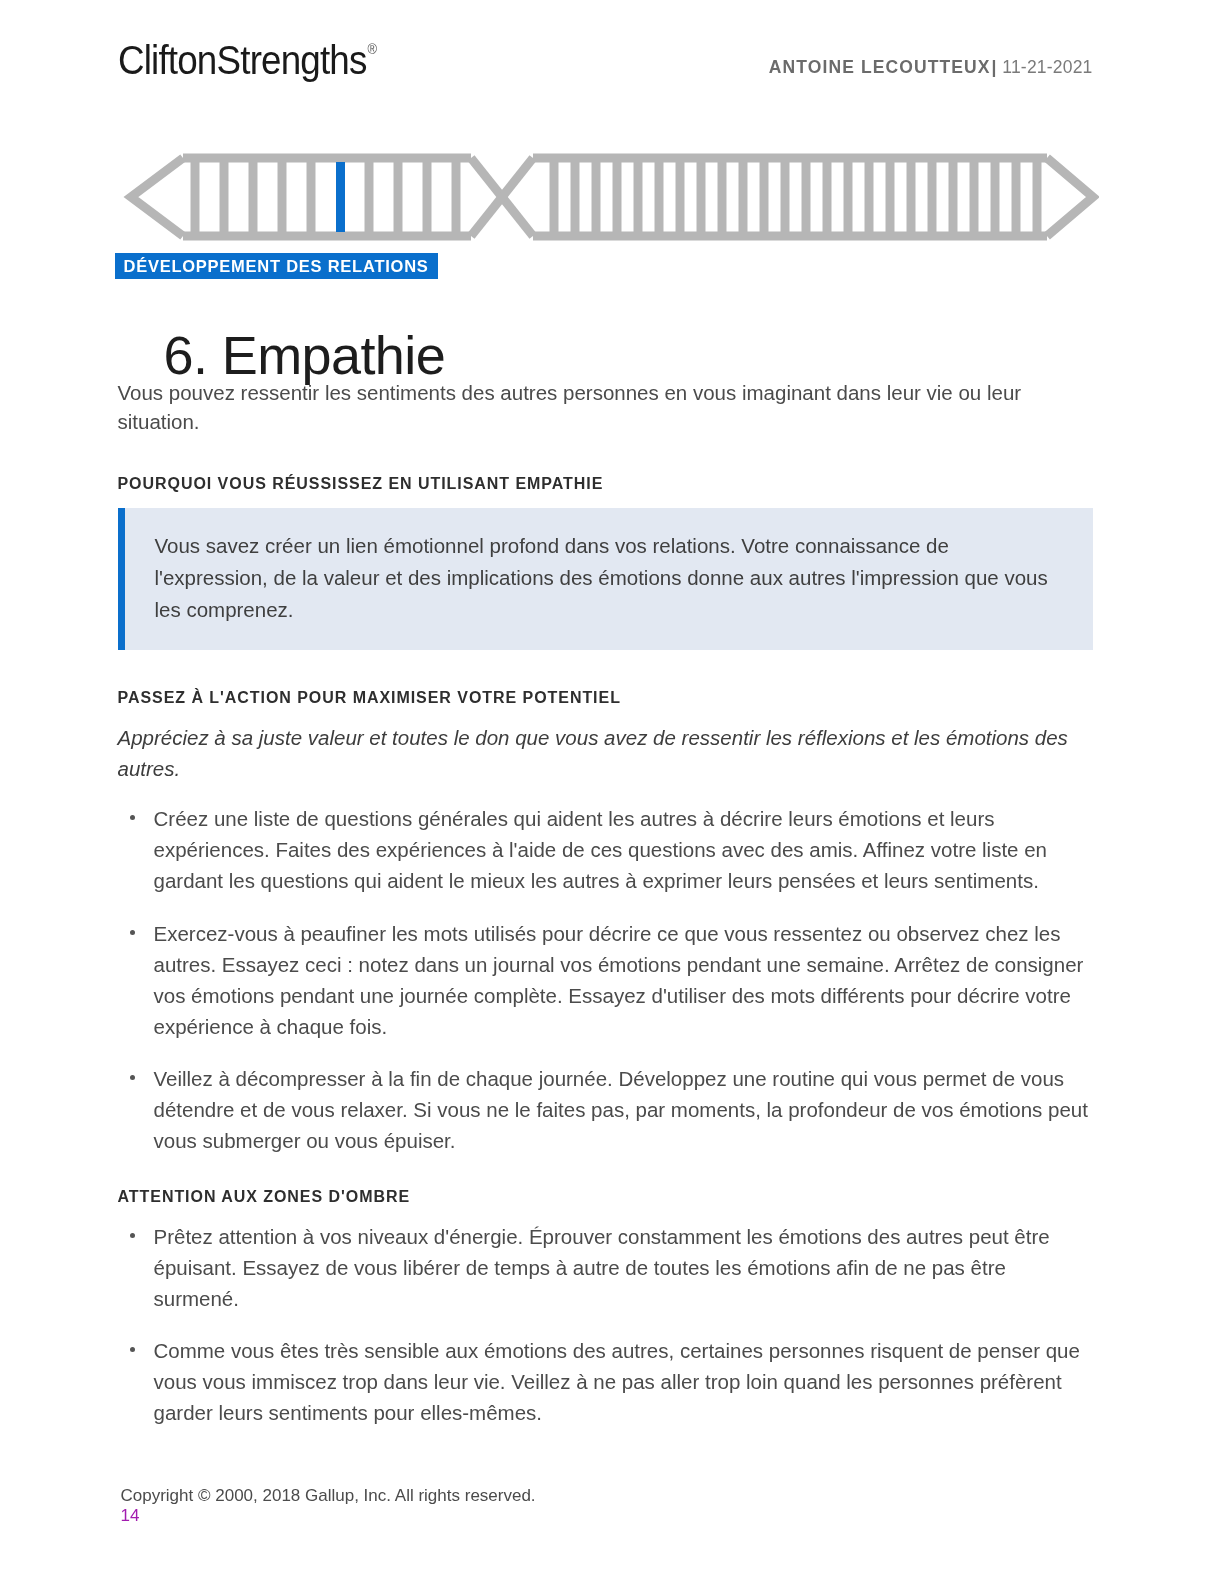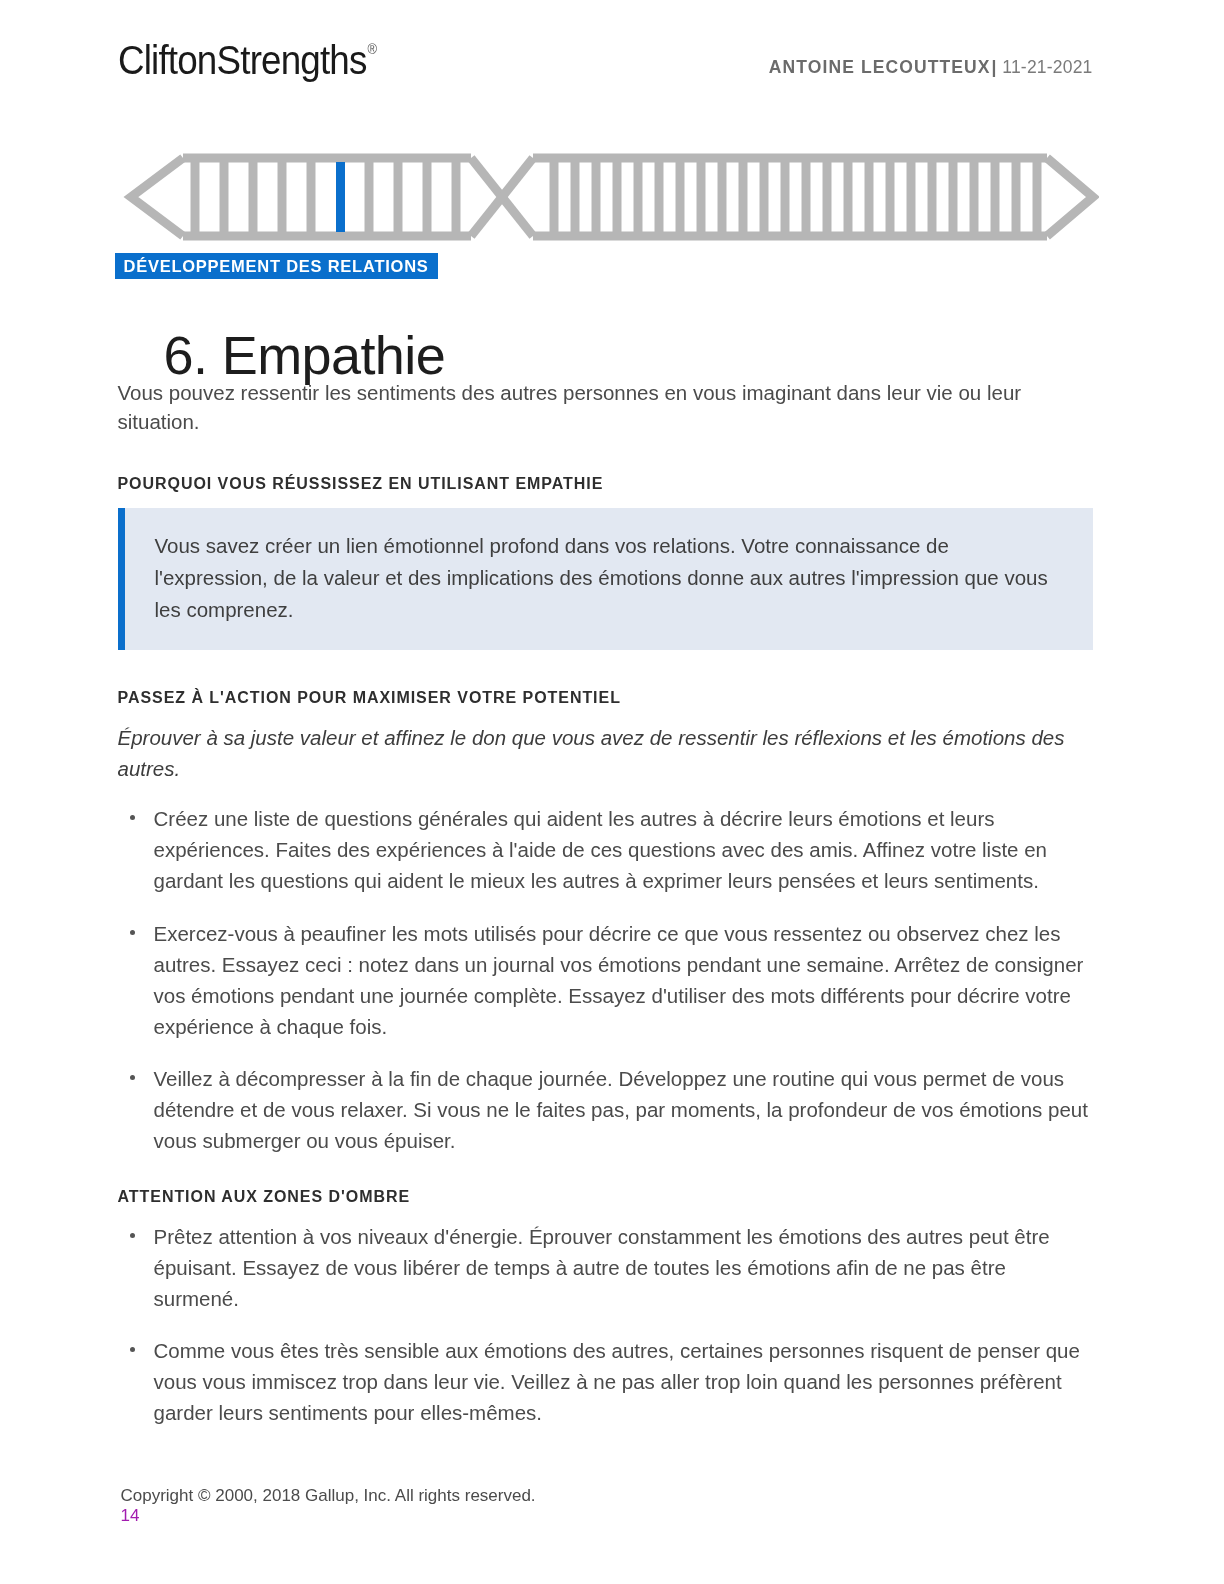--- a/index.html
+++ b/index.html
@@ -292,21 +292,21 @@
       <h2 class="sec-head">POURQUOI VOUS RÉUSSISSEZ EN UTILISANT EMPATHIE</h2>
       <div class="callout">
         <p>Vous savez créer un lien émotionnel profond dans vos relations. Votre connaissance de l'expression, de la valeur et des implications des émotions donne aux autres l'impression que vous les comprenez.</p>
       </div>
     </div>
 
     <div class="gap-lg"></div>
 
     <div>
       <h2 class="sec-head">PASSEZ À L'ACTION POUR MAXIMISER VOTRE POTENTIEL</h2>
-      <p class="lead-italic">Éprouver à sa juste valeur et affinez le don que vous avez de ressentir les réflexions et les émotions des autres.</p>
+      <p class="lead-italic">Appréciez à sa juste valeur et toutes le don que vous avez de ressentir les réflexions et les émotions des autres.</p>
       <div class="gap-sm"></div>
       <ul class="bullets">
         <li>
           <span class="dot"></span>
           <span>Créez une liste de questions générales qui aident les autres à décrire leurs émotions et leurs expériences. Faites des expériences à l'aide de ces questions avec des amis. Affinez votre liste en gardant les questions qui aident le mieux les autres à exprimer leurs pensées et leurs sentiments.</span>
         </li>
         <li>
           <span class="dot"></span>
           <span>Exercez-vous à peaufiner les mots utilisés pour décrire ce que vous ressentez ou observez chez les autres. Essayez ceci : notez dans un journal vos émotions pendant une semaine. Arrêtez de consigner vos émotions pendant une journée complète. Essayez d'utiliser des mots différents pour décrire votre expérience à chaque fois.</span>
         </li>

